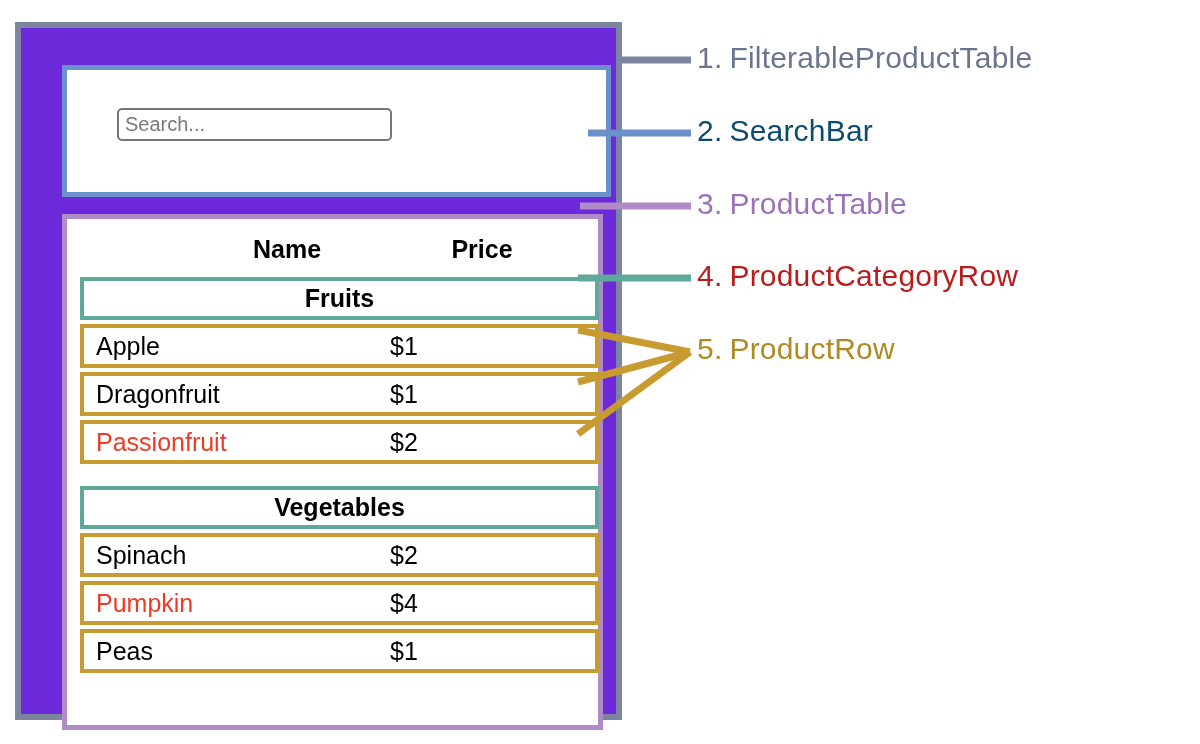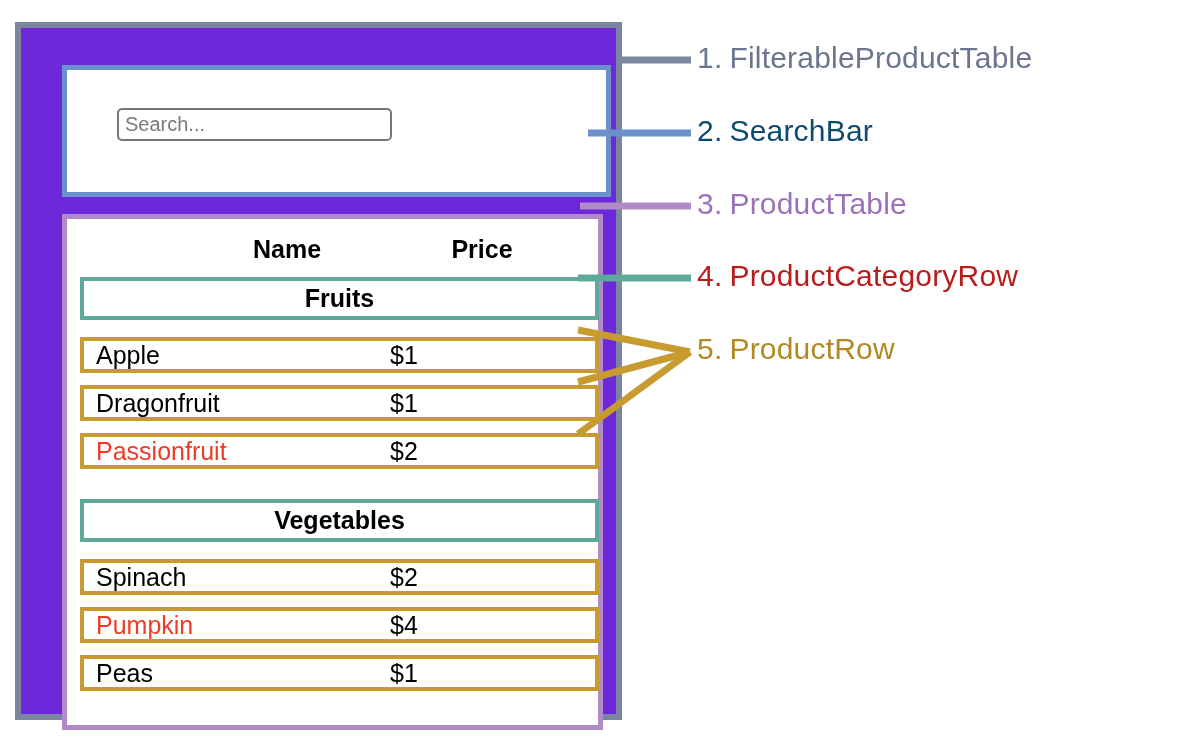--- a/index.html
+++ b/index.html
@@ -133,38 +133,38 @@
   .rows-area {
     position: absolute;
     left: 13px;
     top: 58px;
     width: 519px;
   }
 
   .category-row {
     position: relative;
     height: 43px;
-    margin-bottom: 17px;
+    margin-bottom: 4px;
     border: 4px solid #5fa99b;
     box-sizing: border-box;
     background: #ffffff;
     display: flex;
     align-items: center;
     justify-content: center;
   }
   .category-row .cat-label {
     font-size: 25px;
     font-weight: bold;
     color: #000000;
   }
 
   .product-row {
     position: relative;
-    height: 36px;
-    margin-bottom: 12px;
+    height: 44px;
+    margin-bottom: 4px;
     border: 4px solid #c79b30;
     box-sizing: border-box;
     background: #ffffff;
   }
   .product-row .pr-name {
     position: absolute;
     left: 12px;
     top: 50%;
     transform: translateY(-50%);
     font-size: 25px;

